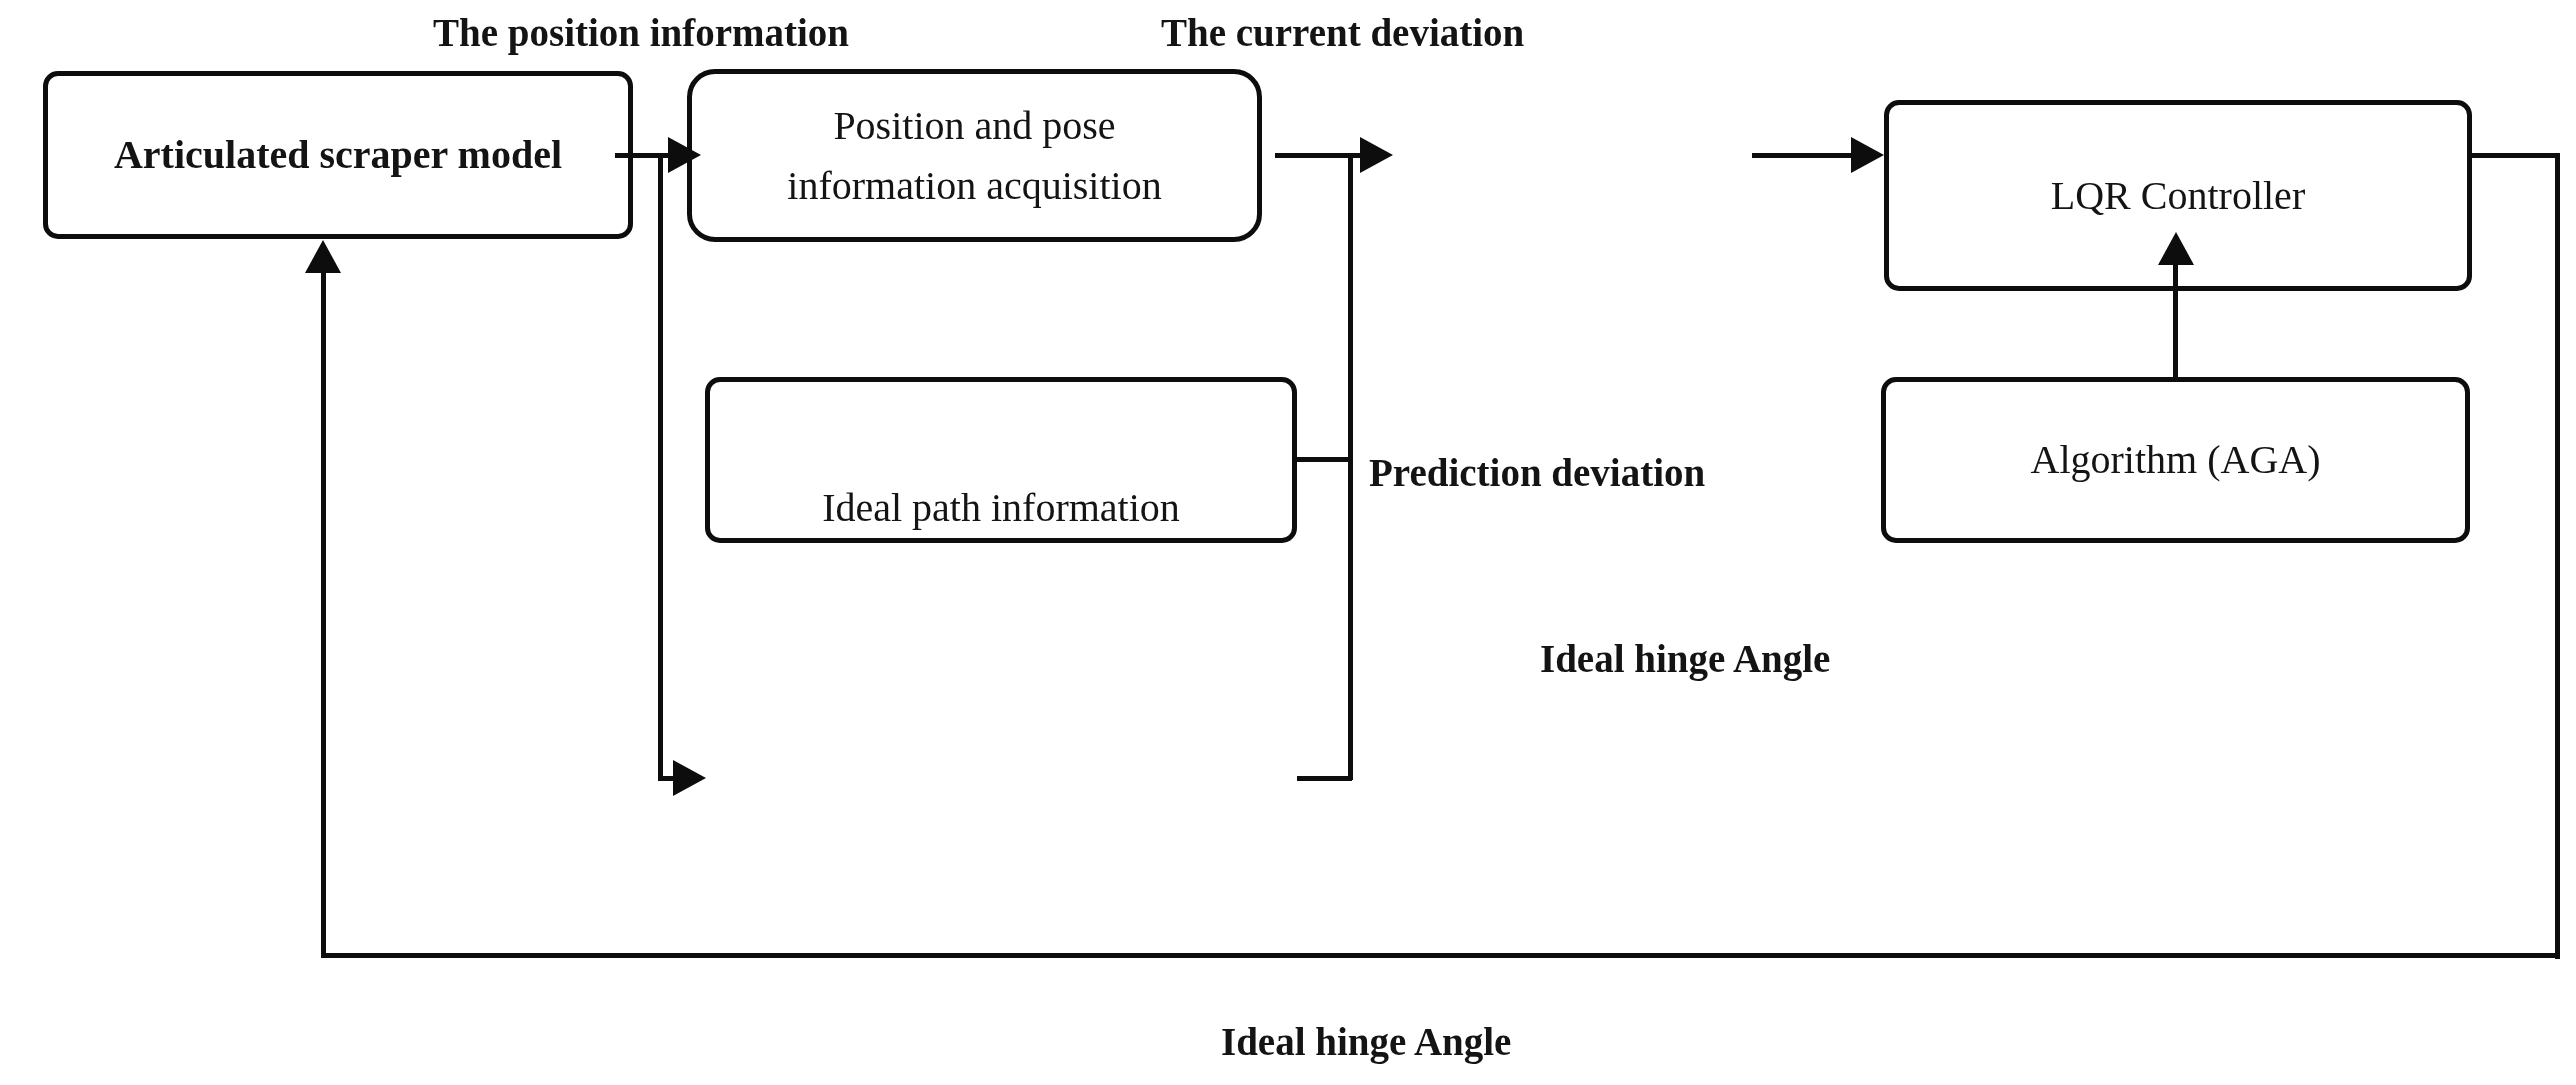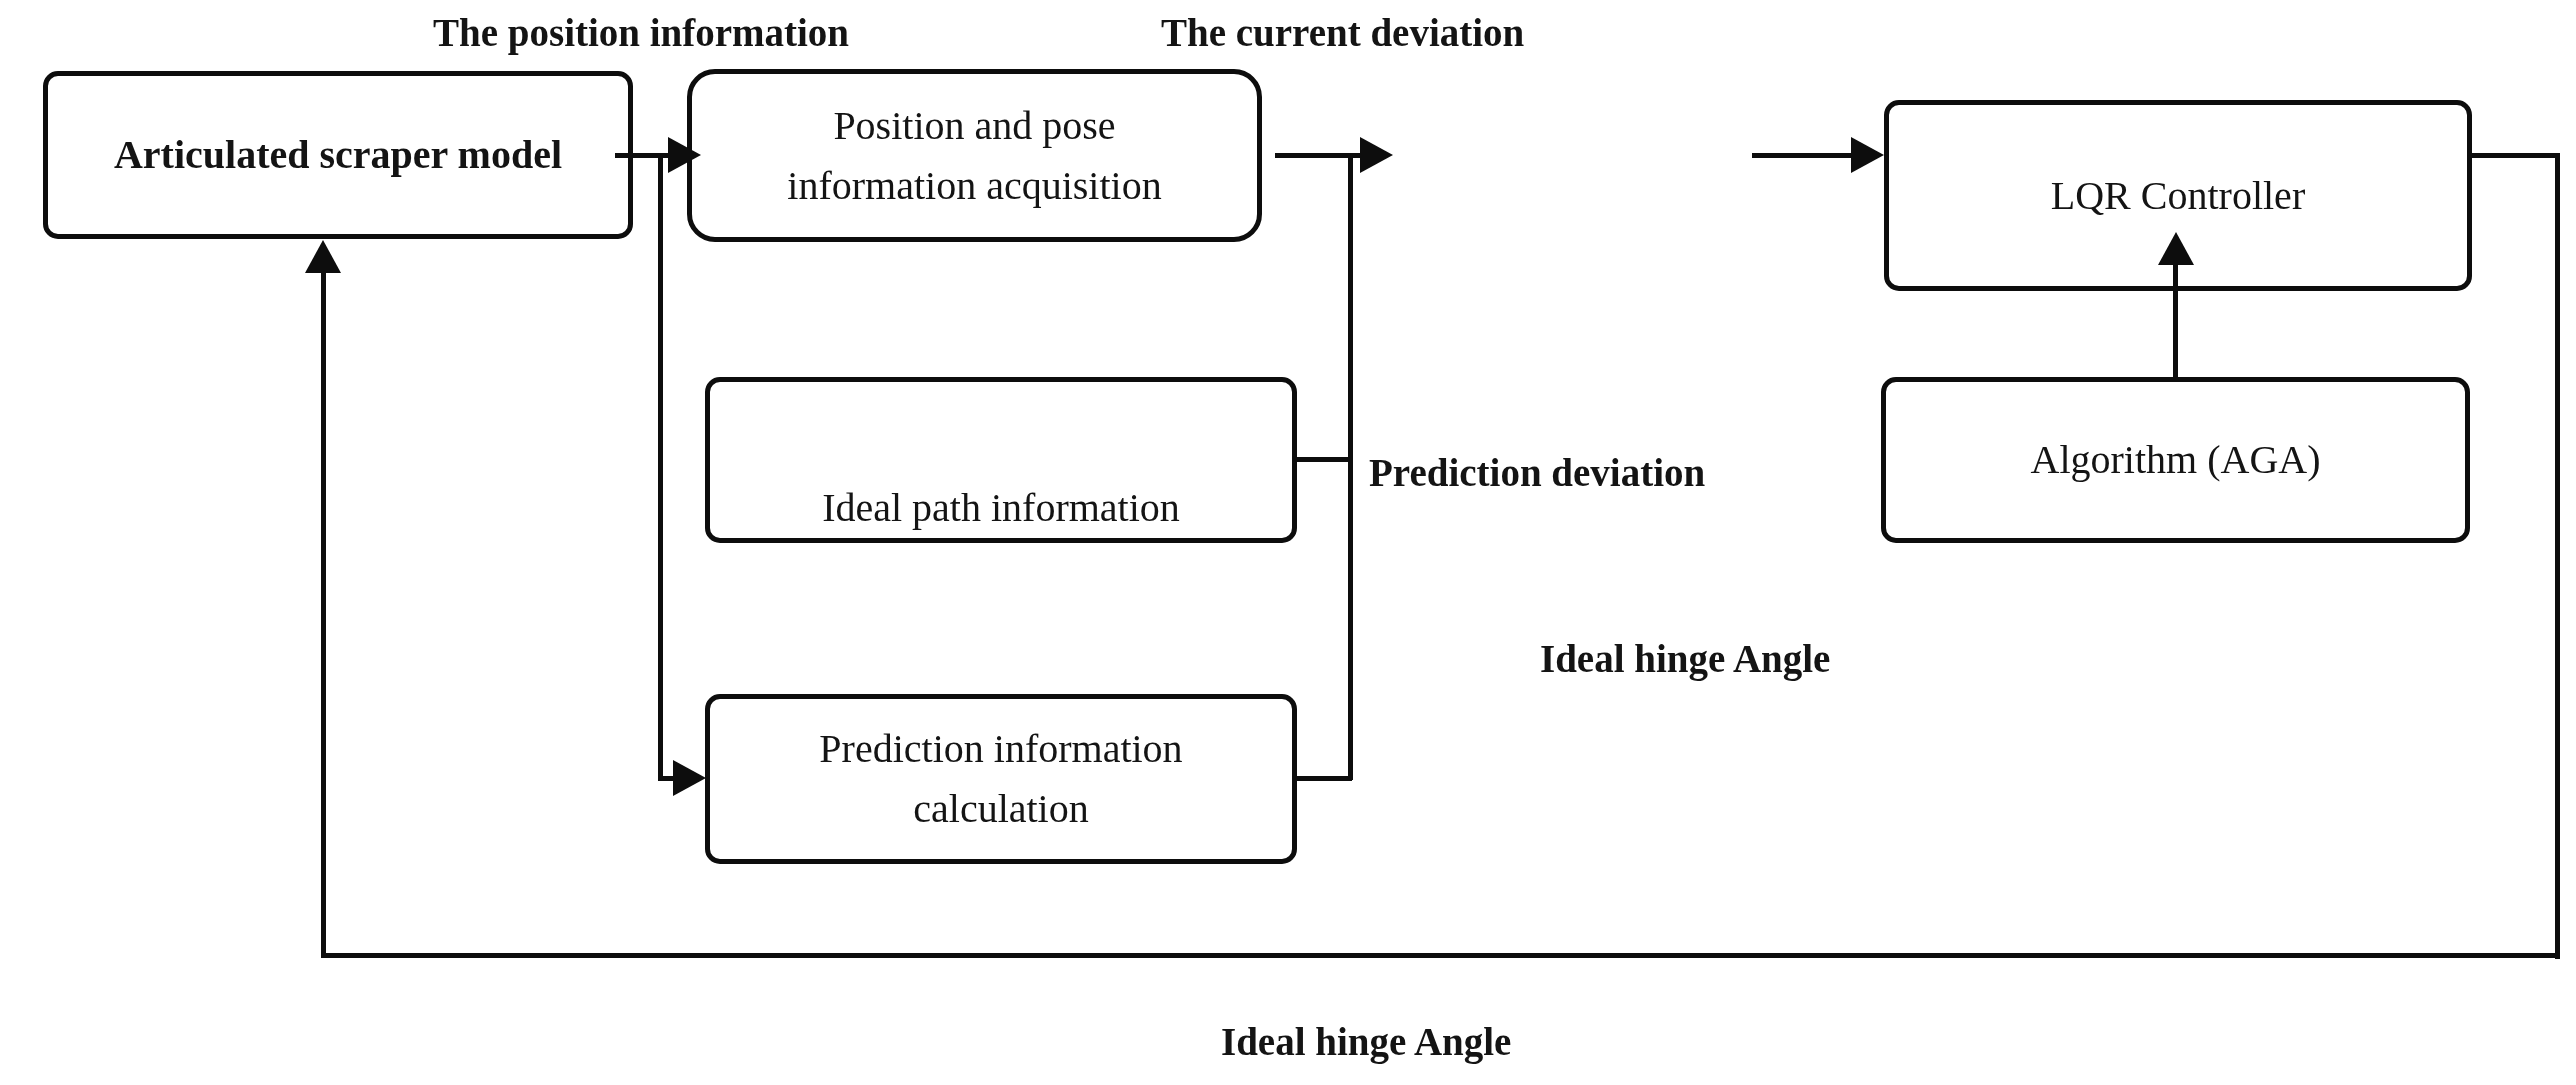--- a/index.html
+++ b/index.html
@@ -81,24 +81,20 @@
   </div>
 
   <div class="box" style="left:705px;top:377px;width:592px;height:166px;justify-content:flex-end;">
     <span class="bl">Ideal path information</span>
   </div>
 
   <div class="box" style="left:1881px;top:377px;width:589px;height:166px;">
     <span class="bl">Algorithm (AGA)</span>
   </div>
 
-  <div class="box" style="left:705px;top:694px;width:592px;height:170px;">
-    <span class="bl">Prediction information</span>
-    <span class="bl">calculation</span>
-  </div>
 
   <div class="hline" style="left:615px;top:153px;width:58px;"></div>
   <div class="arr-r" style="left:668px;top:137px;"></div>
 
   <div class="vline" style="left:658px;top:153px;height:627px;"></div>
   <div class="hline" style="left:658px;top:776px;width:19px;"></div>
   <div class="arr-r" style="left:673px;top:760px;"></div>
 
   <div class="hline" style="left:1275px;top:153px;width:89px;"></div>
   <div class="arr-r" style="left:1360px;top:137px;"></div>

